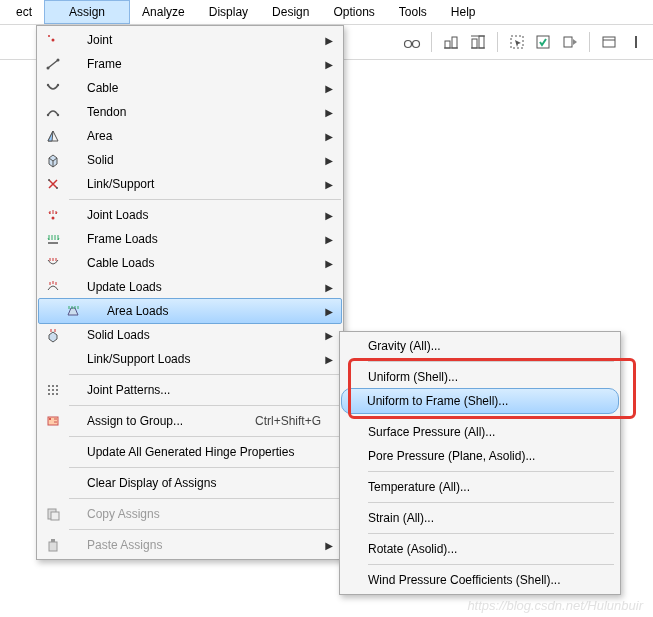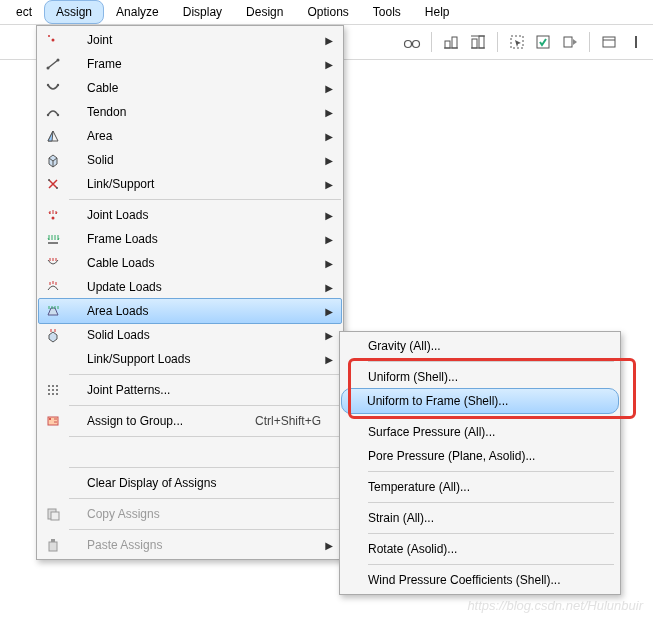--- a/index.html
+++ b/index.html
@@ -24,22 +24,22 @@
   .menubar .menuitem {
     padding: 14px 12px;
     height: 20px;
     display: flex;
     align-items: center;
     cursor: default;
   }
   .menubar .menuitem.open {
     background: #cde8ff;
     border: 1px solid #8ab7e6;
-    border-radius: 8px;
-    padding: 1px 11px;
+    border-radius: 0;
+    padding: 1px 24px;
   }
   .toolbar {
     display: flex;
     align-items: center;
     height: 30px;
     border-bottom: 1px solid #d8d8d8;
     padding: 2px 6px;
     gap: 4px;
     background: #fff;
   }
@@ -98,20 +98,21 @@
     position: absolute;
     right: 8px;
     font-size: 10px;
     color: #333;
   }
   .dropdown .row.highlight {
     background: linear-gradient(#d6ecff, #a8d4ff);
     border: 1px solid #6fa8dc;
     border-radius: 2px;
     margin: -1px;
+    padding-left: 20px;
   }
   .dropdown .row.disabled .label {
     color: #9a9a9a;
   }
   .dropdown .sepline {
     height: 1px;
     background: #d0d0d0;
     margin: 3px 0 3px 30px;
   }
   .submenu {
@@ -418,20 +419,21 @@
           <circle cx="5" cy="6" r="1" fill="#c33"></circle>
           <path d="M9 6h3M9 9h3" stroke="#c55"></path>
         </svg>
       </div>
       <div class="label">Assign to Group...</div>
       <div class="shortcut">Ctrl+Shift+G</div>
     </div>
     <div class="sepline"></div>
     <div class="row">
       <div class="iconcol"></div>
+      <div class="label">Update All Generated Hinge Properties</div>
     </div>
     <div class="sepline"></div>
     <div class="row">
       <div class="iconcol"></div>
       <div class="label">Clear Display of Assigns</div>
     </div>
     <div class="sepline"></div>
     <div class="row disabled">
       <div class="iconcol">
         <svg width="16" height="16" viewBox="0 0 16 16">

